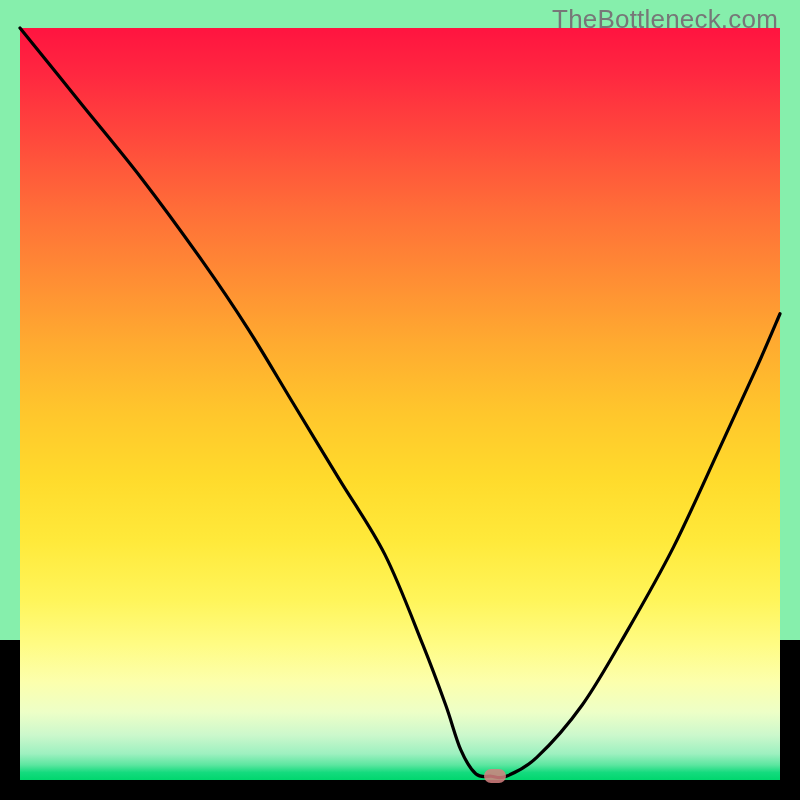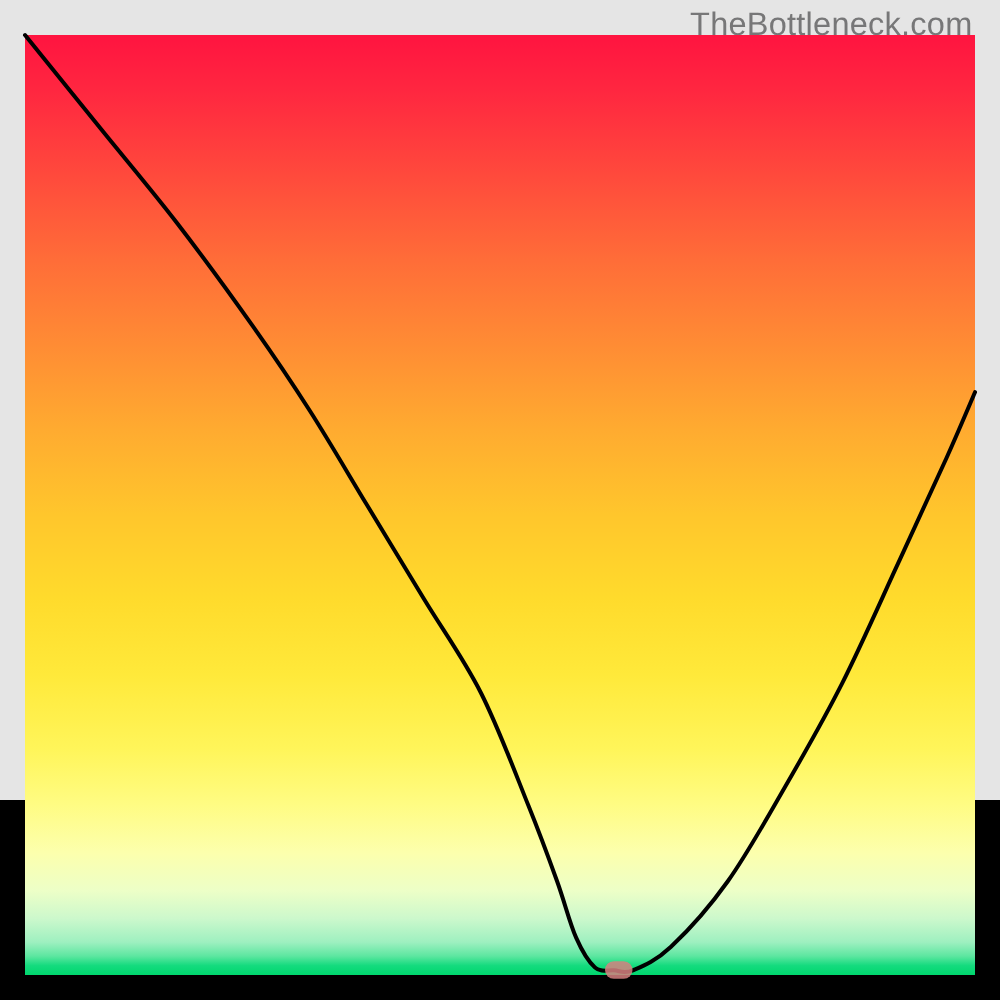--- a/index.html
+++ b/index.html
@@ -8,21 +8,21 @@
     width: 800px;
     height: 800px;
     background: #000;
     overflow: hidden;
     font-family: Arial, Helvetica, sans-serif;
   }
   .frame {
     position: relative;
     width: 800px;
     height: 640px;
-    background: #e5e5e5;
+    background: #86efac;
   }
   .plot-area {
     position: absolute;
     left: 20px;
     top: 28px;
     width: 760px;
     height: 752px;
     background: linear-gradient(to bottom,
       #ff1440 0%,
       #ff2740 6%,

